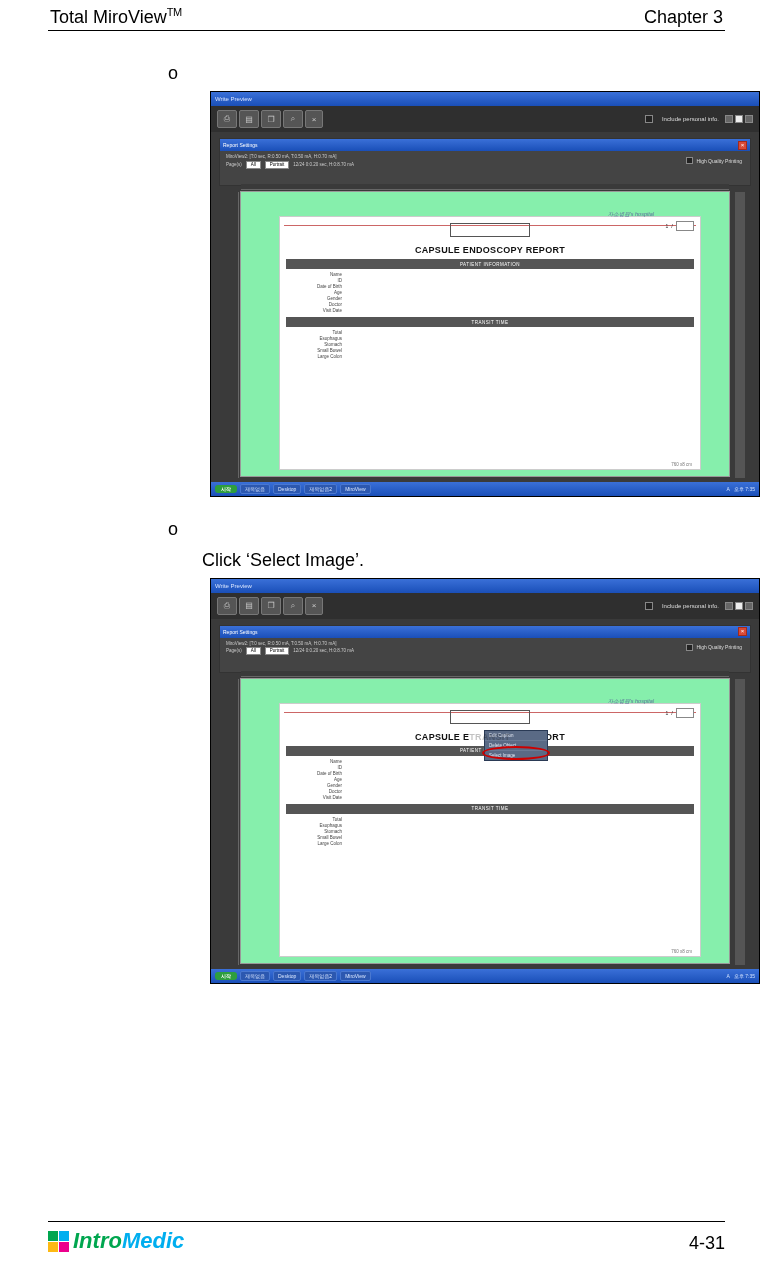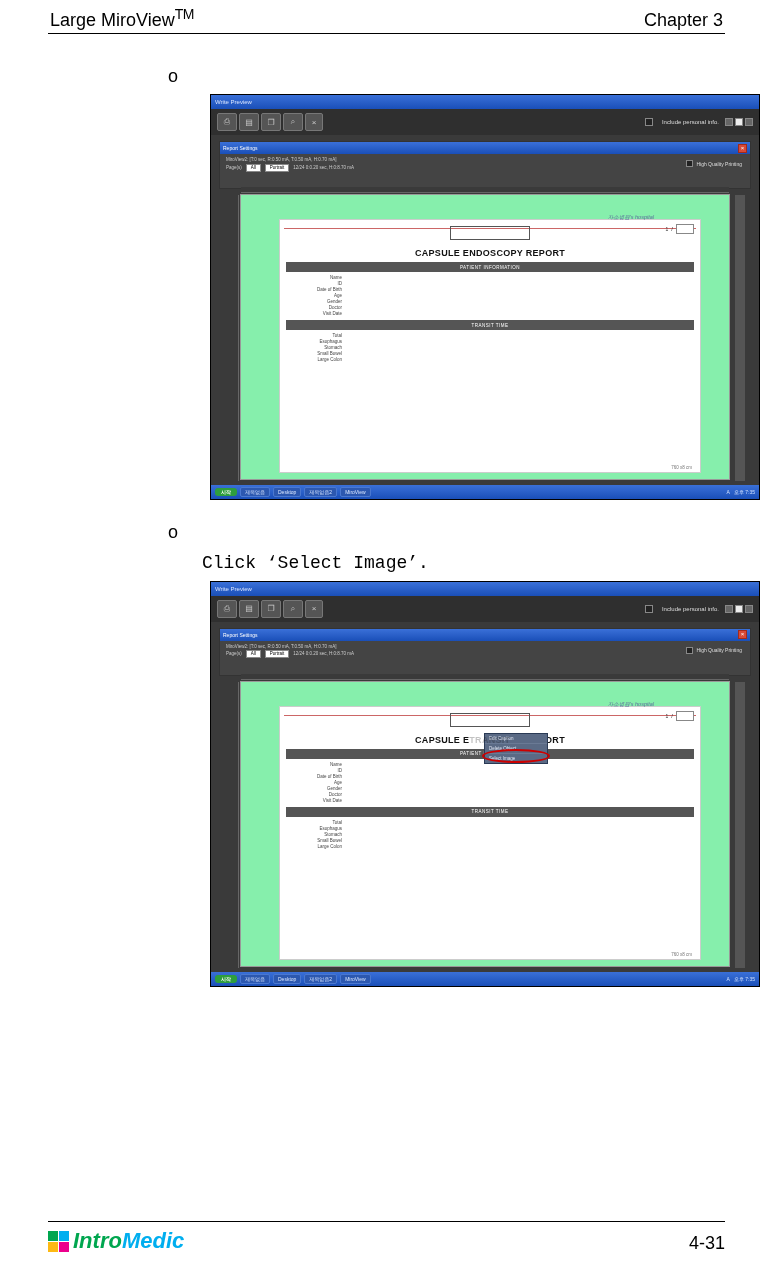--- a/index.html
+++ b/index.html
@@ -24,40 +24,40 @@
     align-items: flex-end;
     font-size: 18px;
     border-bottom: 1.5px solid #000;
     padding: 6px 2px 2px 2px;
     width: 100%;
   }
   .header-row .left {
     font-family: Arial, sans-serif;
   }
   .header-row .tm {
-    font-size: 14px;
+    font-size: 11px;
     vertical-align: super;
     letter-spacing: -0.5px;
   }
   .body-area {
     padding-left: 120px;
     padding-top: 30px;
     font-size: 18px;
   }
   .list-line {
     display: flex;
     gap: 6px;
     margin-bottom: 6px;
     line-height: 1.35;
   }
   .list-line .bullet {
     width: 12px;
     flex: 0 0 12px;
   }
-  .sub-indent { padding-left: 34px; font-family: Liberation Mono, monospace; }
+  .sub-indent { padding-left: 34px; }
 
   
   .fig {
     width: 550px;
     height: 406px;
     margin: 6px 0 20px 42px;
     border: 1.5px solid #000;
     position: relative;
     background: #3a3a3a;
     overflow: hidden;
@@ -209,21 +209,21 @@
   .logo .txt .intro { color:#00a64f; }
   .logo .txt .medic { color:#00aeef;text-align:center; }
 </style>
 </head>
 <body>
 
 <div class="page">
 
   <div class="header-row">
     <span class="left">
-      <span>Large MiroView</span><span class="tm">TM</span>
+      <span>Total MiroView</span><span class="tm">TM</span>
     </span>
     <span>Chapter 3</span>
   </div>
 
   <div class="body-area">
 
     <div class="list-line">
       <span class="bullet">o</span>
     </div>
 

